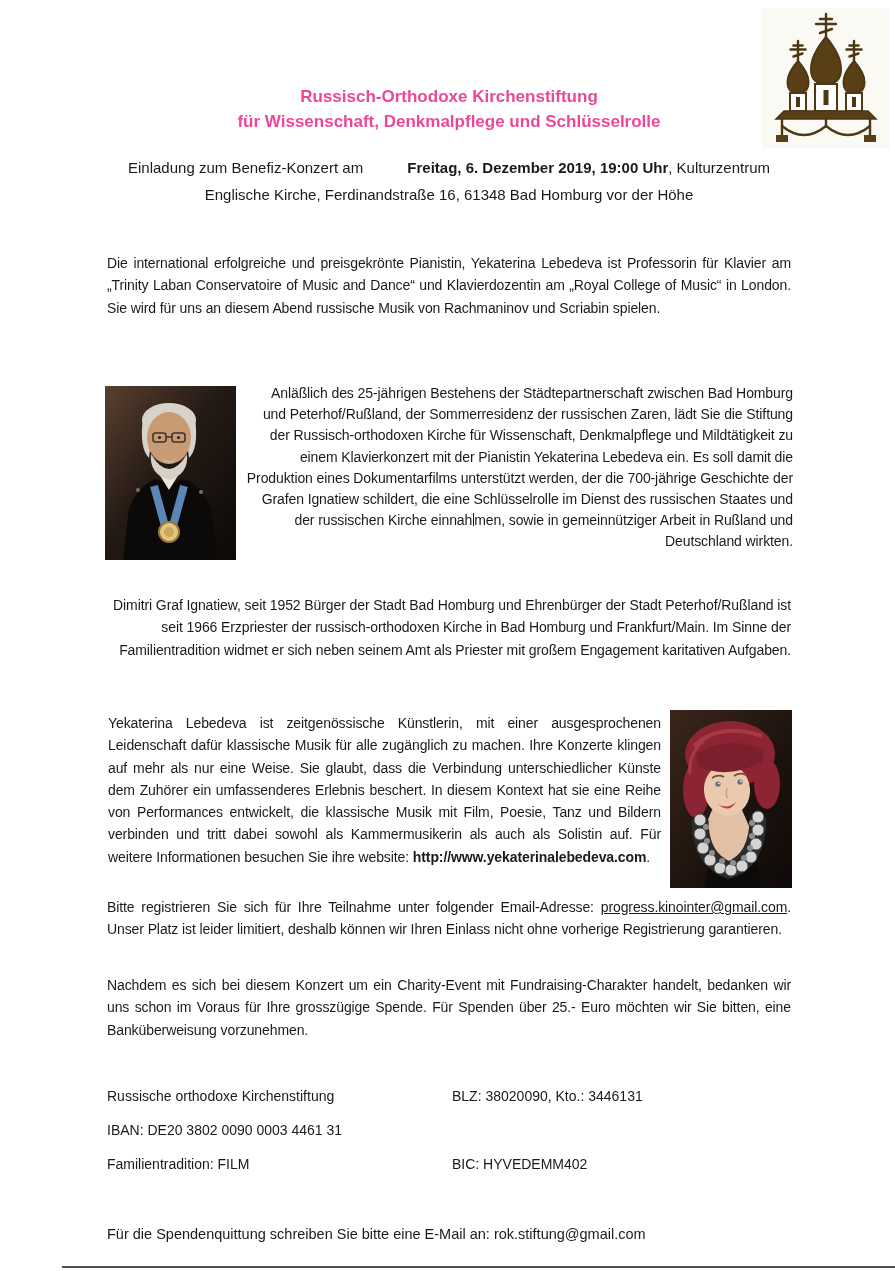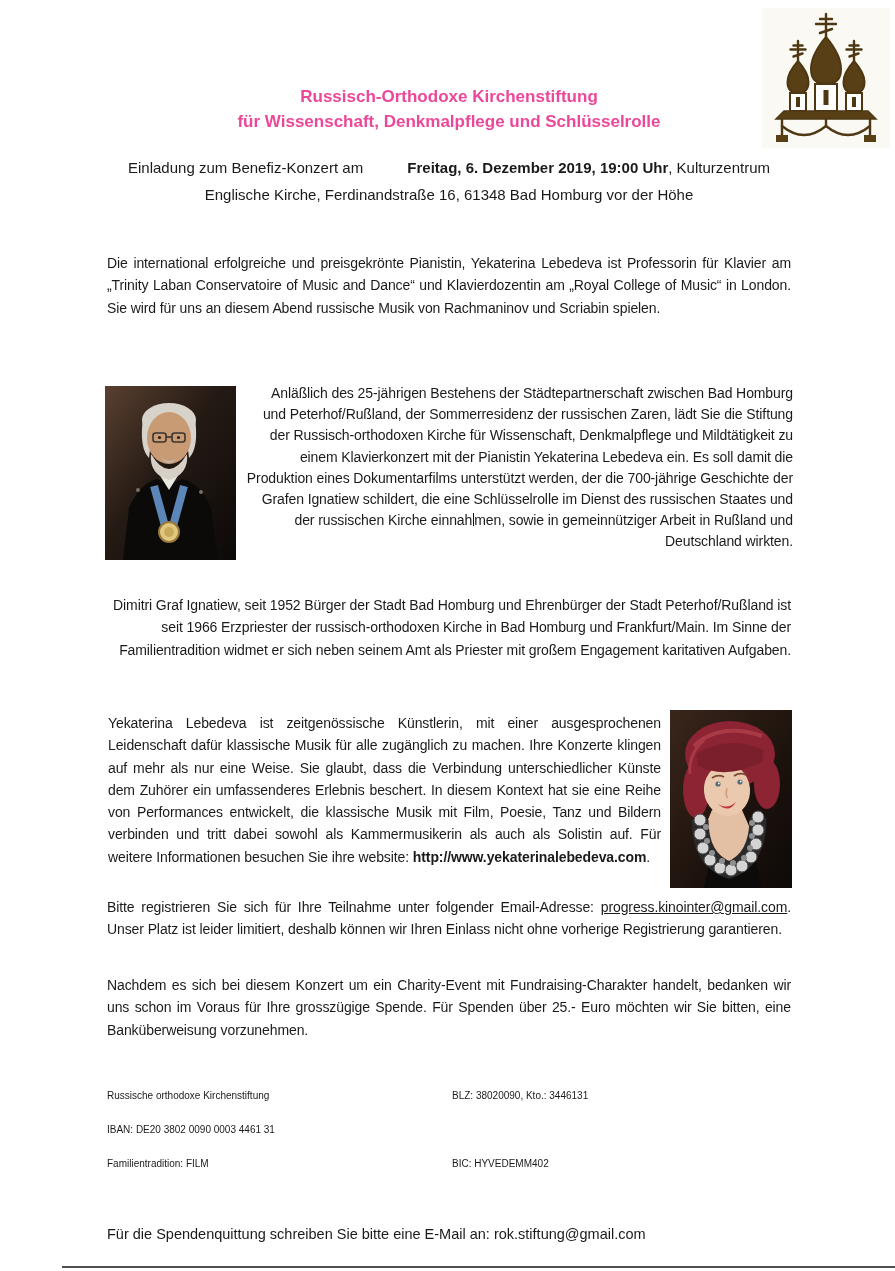--- a/index.html
+++ b/index.html
@@ -22,21 +22,21 @@
   .para { margin:0; font-size:14px; line-height:22.3px; letter-spacing:-0.1px;text-align:right; }
   .justify { text-align:justify; }
   .p1 { left:107px; top:252px; width:684px; }
   .sec-priest { left:105px; top:386px; width:688px; display:flex; gap:9px; align-items:flex-start; }
   .sec-priest .para { flex:1; line-height:21.2px; margin-top:-3px; }
   .sec-pianist { left:107px; top:710px; width:686px; display:flex; gap:9px; align-items:flex-start;justify-content:center; }
   .sec-pianist .para { width:553px; margin-top:2px; }
   .p3 { left:107px; top:594px; width:684px; }
   .p5 { left:107px; top:896px; width:684px; }
   .p6 { left:107px; top:974px; width:684px; }
-  .bank { left:107px; top:1086px; width:684px; font-size:10px; }
+  .bank { left:107px; top:1086px; width:684px; font-size:14px; }
   .bank-row { display:flex; margin-bottom:14px; line-height:20px; }
   .bank-left { width:345px; }
   .bank-right { flex:1; }
   .footer-line { left:107px; top:1226px; width:684px; margin:0; font-size:14.5px; }
   b, strong { font-weight:bold;padding-left:40px; }
   .bold { font-weight:bold; }
   .email-link { color:inherit; text-decoration:underline; cursor:pointer; }
   .caret {
     display:inline-block; width:0; height:13px;
     border-left:1.5px solid #111; vertical-align:-1px; margin:0 0.5px;

